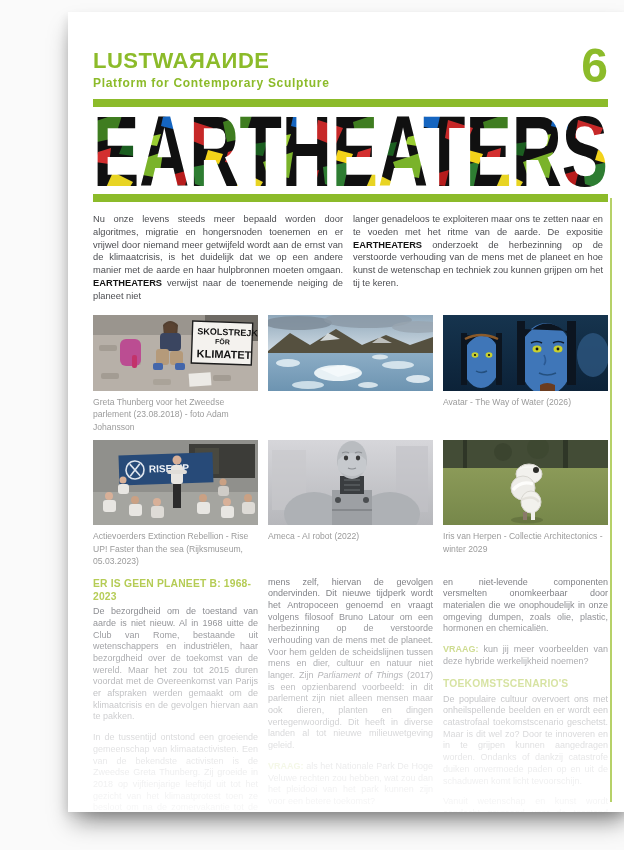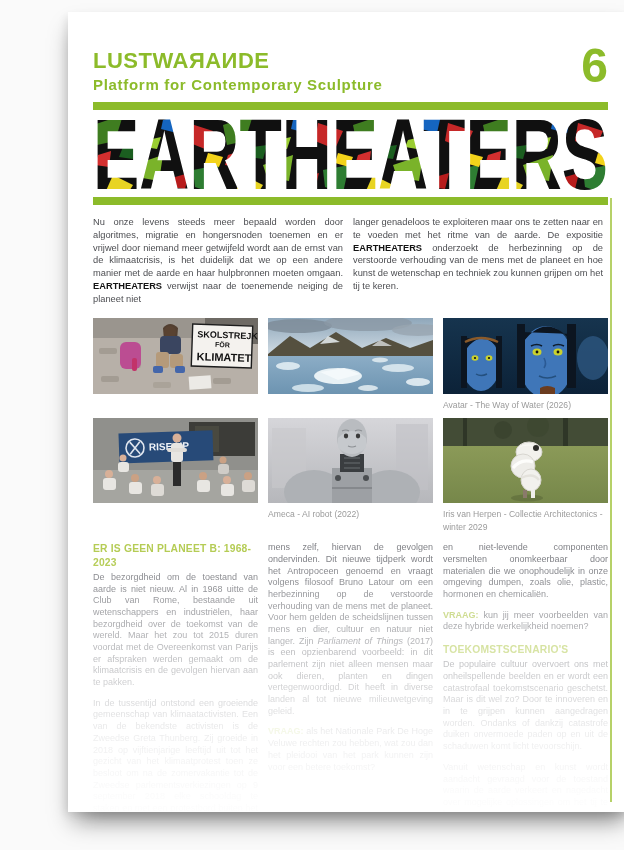--- a/index.html
+++ b/index.html
@@ -12,21 +12,21 @@
     position:absolute;left:30px;top:12px;width:560px;height:800px;
     background:#ffffff;
     box-shadow: 0 14px 22px -4px rgba(0,0,0,0.38), 14px 10px 18px -8px rgba(0,0,0,0.18), -3px 4px 8px rgba(0,0,0,0.07);
     overflow:hidden;
     margin-left:38px;
   }
   .inner{padding:38px 20px 0 25px;position:relative;}
   
   .masthead{display:flex;justify-content:space-between;align-items:flex-start;}
   .logo{color:#8cbb2a;font-weight:bold;font-size:22px;letter-spacing:0.5px;line-height:1;}
-  .tagline{color:#8cbb2a;font-size:15px;font-weight:bold;letter-spacing:0.7px;margin-top:4px;}
+  .tagline{color:#8cbb2a;font-size:12px;font-weight:bold;letter-spacing:0.7px;margin-top:4px;}
   .issue{color:#8cbb2a;font-weight:bold;font-size:48px;line-height:0.85;margin-top:-4px;}
   .greenbar{height:8px;background:#8cbb2a;margin-top:9px;width:515px;}
   .titlewrap{margin:5px 0 2px 0;}
   .titlewrap svg{display:block;}
   
   .intro{display:flex;gap:10px;margin-top:11px;width:515px;}
   .intro .icol{width:250px;font-size:9.3px;line-height:1.38;color:#4d4e52;text-align:justify;}
   .intro b{color:#141414;}
   
   .grid{display:grid;grid-template-columns:165px 165px 165px;column-gap:10px;width:515px;}
@@ -125,20 +125,21 @@
           <rect x="60" y="48" width="10" height="7" rx="2" fill="#4466aa"></rect>
           <rect x="82" y="48" width="10" height="7" rx="2" fill="#4466aa"></rect>
           <g transform="rotate(2 128 28)">
             <rect x="99" y="7" width="60" height="42" fill="#f4f2ee" stroke="#1c1c1c" stroke-width="1.4"></rect>
             <text x="104" y="20" font-size="9" font-weight="bold" fill="#111">SKOLSTREJK</text>
             <text x="122" y="29" font-size="7" font-weight="bold" fill="#111">FÖR</text>
             <text x="104" y="43" font-size="11" font-weight="bold" fill="#111">KLIMATET</text>
           </g>
           <rect x="96" y="58" width="22" height="13" fill="#eceae6" transform="rotate(-4 107 64)"></rect>
         </svg>
+        <figcaption>Greta Thunberg voor het Zweedse parlement (23.08.2018) - foto Adam Johansson</figcaption>
       </figure>
       <figure>
         <svg class="photo" viewBox="0 0 165 76" preserveAspectRatio="none">
           <defs>
             <linearGradient id="sky" x1="0" y1="0" x2="0" y2="1">
                 <stop offset="0" stop-color="#8fa7ba"></stop>
                 <stop offset="1" stop-color="#d3dee6"></stop>
               </linearGradient>
             <linearGradient id="sea" x1="0" y1="0" x2="0" y2="1">
                 <stop offset="0" stop-color="#8cadc6"></stop>
@@ -230,20 +231,21 @@
             <circle cx="134" cy="62" r="4" fill="#d8b098"></circle>
               <rect x="128" y="66" width="13" height="12" rx="3" fill="#e8e6e2"></rect>
             <circle cx="155" cy="58" r="4" fill="#caa184"></circle>
               <rect x="149" y="62" width="13" height="12" rx="3" fill="#dedbd6"></rect>
             <circle cx="30" cy="40" r="3.5" fill="#d8b098"></circle>
               <rect x="25" y="44" width="11" height="10" rx="3" fill="#e8e6e2"></rect>
             <circle cx="130" cy="42" r="3.5" fill="#caa184"></circle>
               <rect x="125" y="46" width="11" height="10" rx="3" fill="#cfccc7"></rect>
           </g>
         </svg>
+        <figcaption>Actievoerders Extinction Rebellion - Rise UP! Faster than the sea (Rijksmuseum, 05.03.2023)</figcaption>
       </figure>
       <figure>
         <svg class="photo" viewBox="0 0 165 85" preserveAspectRatio="none">
           <defs>
             <linearGradient id="amb" x1="0" y1="0" x2="0" y2="1">
                 <stop offset="0" stop-color="#d6d6da"></stop>
                 <stop offset="1" stop-color="#b6b7bb"></stop>
               </linearGradient>
           </defs>
           <rect width="165" height="85" fill="url(#amb)"></rect>

